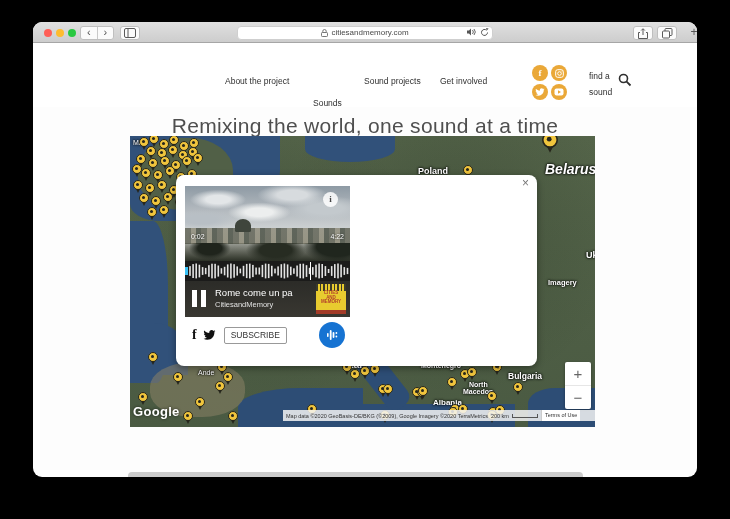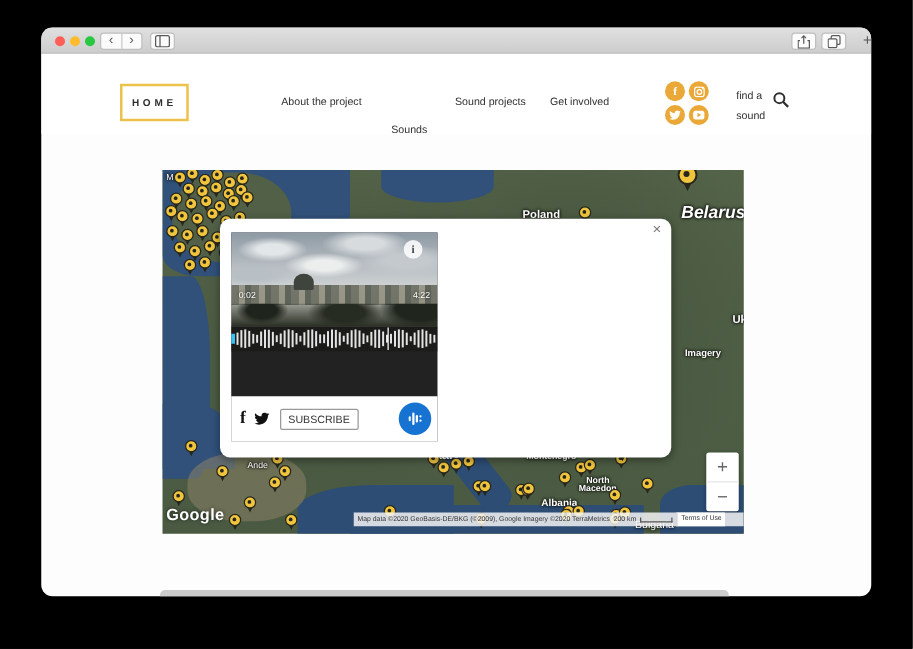--- a/index.html
+++ b/index.html
@@ -118,41 +118,59 @@
         <span>›</span>
       </div>
 
       <div class="tbtn sidebtn">
         <svg width="12" height="10" viewBox="0 0 12 10" style="margin:0 auto">
           <rect x="0.5" y="0.5" width="11" height="9" rx="1.5" fill="none" stroke="#5a5a5a"></rect>
           <line x1="4" y1="0.5" x2="4" y2="9.5" stroke="#5a5a5a"></line>
         </svg>
       </div>
 
+      <div class="urlfield">
+        <span class="lock">
+          <svg width="7" height="8" viewBox="0 0 7 8">
+              <rect x="0.5" y="3.5" width="6" height="4" rx="0.8" fill="none" stroke="#777"></rect>
+              <path d="M1.8 3.5 V2.2 a1.7 1.7 0 0 1 3.4 0 V3.5" fill="none" stroke="#777"></path>
+            </svg>
+        </span>
+        <span>citiesandmemory.com</span>
+        <span class="right-icons">
+          <svg width="9" height="8" viewBox="0 0 9 8">
+            <polygon points="0,2.5 2,2.5 4,0.5 4,7.5 2,5.5 0,5.5" fill="#555"></polygon>
+            <path d="M5.5 2 a3 3 0 0 1 0 4 M7 1 a4.5 4.5 0 0 1 0 6" fill="none" stroke="#555" stroke-width="0.9"></path>
+          </svg>
+          <svg width="9" height="9" viewBox="0 0 9 9">
+            <path d="M7.5 4.5 a3 3 0 1 1 -1 -2.3" fill="none" stroke="#555" stroke-width="1"></path>
+            <polygon points="6,0 8.6,0.6 6.8,2.6" fill="#555"></polygon>
+          </svg>
+        </span>
+      </div>
 
       <div class="tbtn sharebtn">
         <svg width="10" height="11" viewBox="0 0 10 11" style="margin:1px auto 0">
           <path d="M2 4.5 h-1.5 v6 h9 v-6 H8" fill="none" stroke="#5a5a5a"></path>
           <line x1="5" y1="7" x2="5" y2="1" stroke="#5a5a5a"></line>
           <polyline points="3.2,2.5 5,0.7 6.8,2.5" fill="none" stroke="#5a5a5a"></polyline>
         </svg>
       </div>
 
       <div class="tbtn tabsbtn">
         <svg width="11" height="11" viewBox="0 0 11 11" style="margin:1px auto 0">
           <rect x="3" y="0.5" width="7" height="7" rx="1" fill="none" stroke="#5a5a5a"></rect>
           <rect x="0.5" y="3" width="7" height="7" rx="1" fill="#fbfbfb" stroke="#5a5a5a"></rect>
         </svg>
       </div>
 
       <div class="tbtn plusbtn">+</div>
     </div>
 
     <div class="siteheader">
-      <div class="homebtn">HOME</div>
       <span class="navlink nav0">About the project</span>
       <span class="navlink nav1">Sounds</span>
       <span class="navlink nav2">Sound projects</span>
       <span class="navlink nav3">Get involved</span>
 
       <div class="social">
         <span class="soc">
             <span style="font-family:'Liberation Serif',serif">f</span>
           </span>
         <span class="soc">
@@ -180,20 +198,21 @@
         <div>sound</div>
       </div>
       <span class="searchicon">
         <svg width="14" height="14" viewBox="0 0 14 14">
           <circle cx="5.5" cy="5.5" r="4" fill="none" stroke="#2f2f2f" stroke-width="1.6"></circle>
           <line x1="8.6" y1="8.6" x2="12.5" y2="12.5" stroke="#2f2f2f" stroke-width="1.8"></line>
         </svg>
       </span>
     </div>
 
+    <div class="hero">Remixing the world, one sound at a time</div>
 
     <div class="map">
 
       <div class="sea" style="left:0;top:0;width:150px;height:85px;border-radius:0 0 60% 20%;"></div>
       <div class="terr" style="left:8px;top:2px;width:95px;height:72px;background:#516047;"></div>
       <div class="sea" style="left:175px;top:0;width:90px;height:26px;border-radius:0 0 50% 50%;"></div>
       <div class="sea" style="left:0;top:85px;width:38px;height:162px;border-radius:0 40% 30% 0;"></div>
       <div class="sea" style="left:0;top:187px;width:58px;height:52px;border-radius:0 60% 0 0;"></div>
       <div class="sea" style="left:108px;top:252px;width:125px;height:39px;border-radius:50% 0 0 0;background:#2d4d75;"></div>
       <div class="sea" style="left:150px;top:268px;width:235px;height:23px;background:#2d4d75;"></div>
@@ -204,21 +223,21 @@
 
       <div id="labels-layer">
           <span class="map-label" style="left: 3px; top: 3px; font-size: 7px; font-weight: normal;">Mar</span>
           <span class="map-label" style="left: 288px; top: 30px; font-size: 9px; font-weight: bold;">Poland</span>
           <span class="map-label" style="left: 415px; top: 25px; font-size: 14px; font-weight: bold; font-style: italic;">Belarus</span>
           <span class="map-label" style="left: 456px; top: 114px; font-size: 9px; font-weight: bold;">Ukraine</span>
           <span class="map-label" style="left: 418px; top: 142px; font-size: 7.5px; font-weight: bold;">Imagery</span>
           <span class="map-label" style="left: 217px; top: 222px; font-size: 10.5px; font-weight: bold;">Italy</span>
           <span class="map-label" style="left: 68px; top: 233px; font-size: 7px; font-weight: normal;">Ande</span>
           <span class="map-label" style="left: 291px; top: 226px; font-size: 7px; font-weight: bold;">Montenegro</span>
-          <span class="map-label" style="left: 378px; top: 235px; font-size: 8.5px; font-weight: normal; margin-top: 43px;">Bulgaria</span>
+          <span class="map-label" style="left: 378px; top: 235px; font-size: 8.5px; font-weight: bold;">Bulgaria</span>
           <span class="map-label" style="left: 339px; top: 245px; font-size: 7px; font-weight: bold;">North</span>
           <span class="map-label" style="left: 333px; top: 252px; font-size: 7px; font-weight: bold;">Macedon</span>
           <span class="map-label" style="left: 303px; top: 262px; font-size: 8px; font-weight: bold;">Albania</span>
         </div>
       <div id="markers-layer">
           <span class="marker" style="left: 14px; top: 6px;"></span>
           <span class="marker" style="left: 24px; top: 3px;"></span>
           <span class="marker" style="left: 34px; top: 8px;"></span>
           <span class="marker" style="left: 44px; top: 4px;"></span>
           <span class="marker" style="left: 54px; top: 10px;"></span>
@@ -356,20 +375,35 @@
                 <rect x="149.0" y="3.1" width="1.6" height="13.9" fill="rgba(255,255,255,.88)"></rect>
                 <rect x="152.2" y="2.5" width="1.6" height="14.9" fill="rgba(255,255,255,.88)"></rect>
                 <rect x="155.3" y="3.6" width="1.6" height="12.7" fill="rgba(255,255,255,.88)"></rect>
                 <rect x="158.5" y="6.1" width="1.6" height="7.8" fill="rgba(255,255,255,.88)"></rect>
                 <rect x="161.7" y="6.9" width="1.6" height="6.2" fill="rgba(255,255,255,.88)"></rect>
               </svg>
             <div class="wprogress"></div>
             <div class="wcursor"></div>
           </div>
 
+          <div class="titlebar">
+            <div class="pausebtn">
+                <i></i>
+                <i></i>
+              </div>
+            <div class="tr-title">Rome come un pa</div>
+            <div class="tr-artist">CitiesandMemory</div>
+            <div class="minilogo">
+              <div class="skyline"></div>
+              <div class="ll">CITIES</div>
+              <div class="ll">AND</div>
+              <div class="ll">MEMORY</div>
+              <div class="band"></div>
+            </div>
+          </div>
 
           <div class="bottombar">
             <span class="fbico">f</span>
             <span class="twico">
               <svg width="13" height="11" viewBox="0 0 24 20">
                   <path d="M23 2.2c-.8.4-1.7.6-2.6.8.9-.6 1.6-1.5 2-2.5-.9.5-1.9.9-2.9 1.1C18.6.6 17.4 0 16 0c-2.5 0-4.5 2-4.5 4.5 0 .4 0 .7.1 1-3.8-.2-7.1-2-9.3-4.7-.4.7-.6 1.5-.6 2.3 0 1.6.8 2.9 2 3.7-.7 0-1.4-.2-2-.6v.1c0 2.2 1.5 4 3.6 4.4-.4.1-.8.2-1.2.2-.3 0-.6 0-.8-.1.6 1.8 2.2 3.1 4.2 3.1-1.5 1.2-3.5 1.9-5.6 1.9H1c2 1.3 4.4 2 7 2 8.4 0 13-7 13-13v-.6c.9-.6 1.6-1.4 2-2.3z" fill="#111"></path>
                 </svg>
             </span>
             <span class="subscribe">SUBSCRIBE</span>
             <span class="hearthis">

